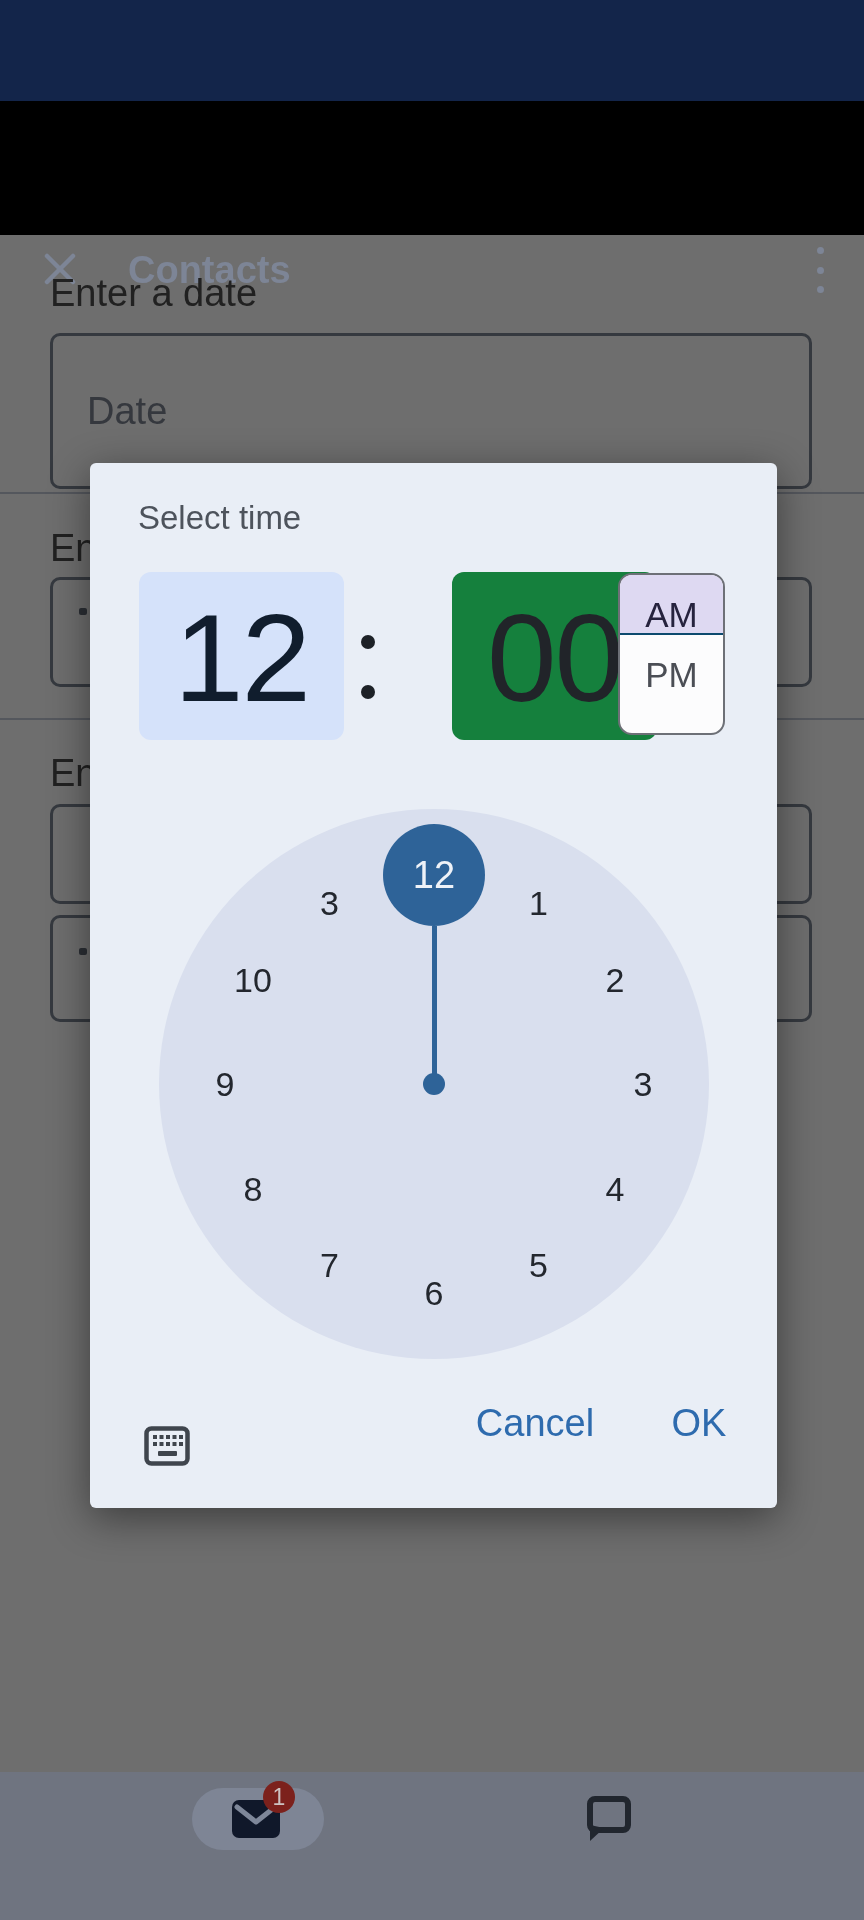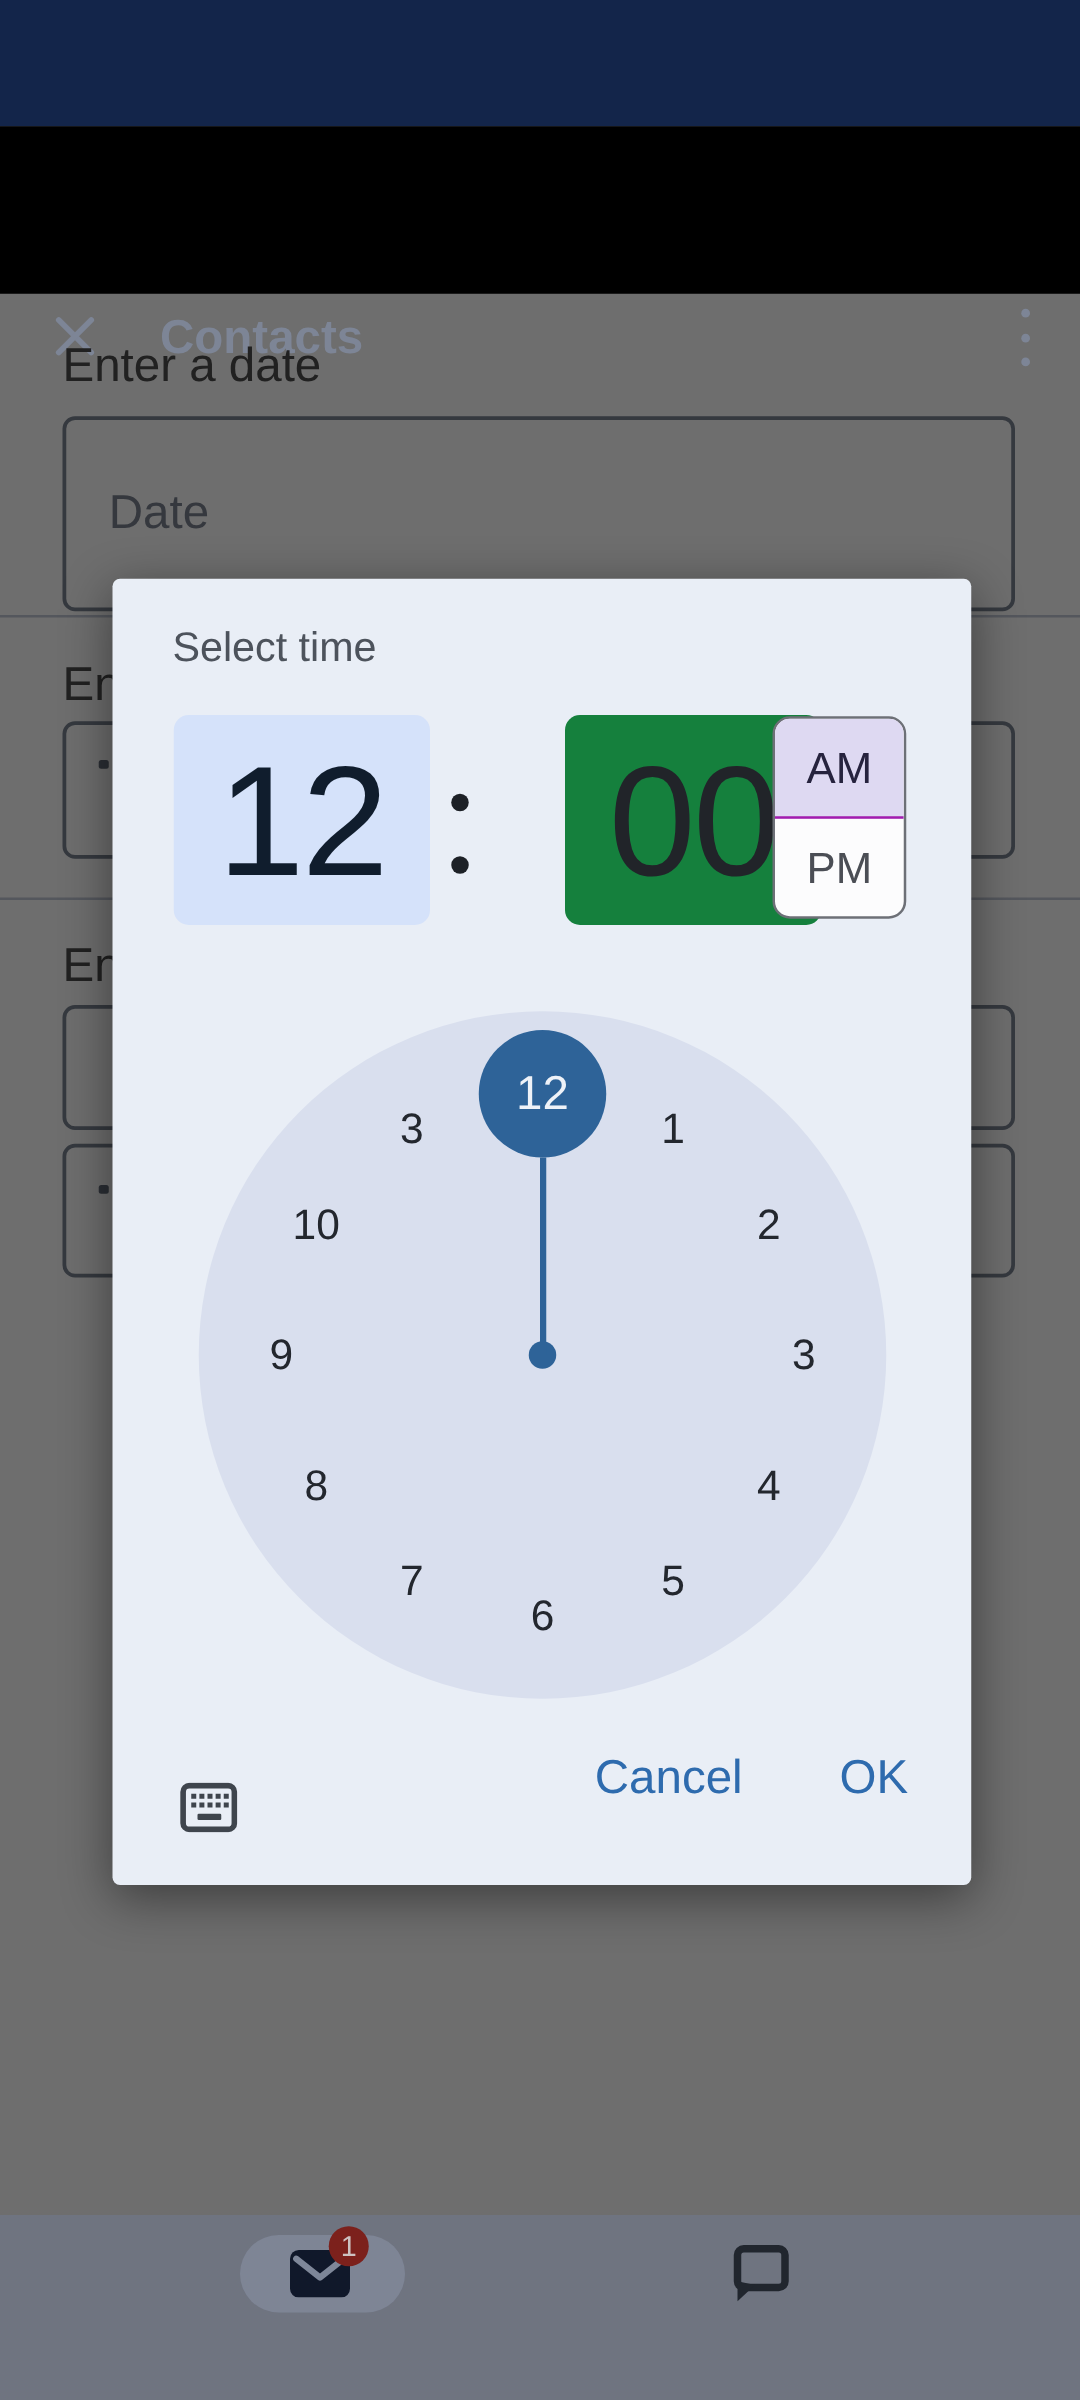--- a/index.html
+++ b/index.html
@@ -33,21 +33,21 @@
         line-height:172px;font-size:125px;letter-spacing:-2px;cursor:pointer;}
   .cell.hour{left:49px;background:#d5e2fa;color:#101d2d;}
   .cell.minute{left:318px;background:#15803d;color:#212429;margin-left:44px;}
   .colon{position:absolute;left:264px;top:172px;width:28px;height:64px;display:flex;flex-direction:column;
          justify-content:space-between;align-items:center;}
   .colon span{width:14px;height:14px;border-radius:50%;background:#1d2127;}
   .ampm{position:absolute;left:528px;top:110px;width:107px;height:162px;border:2px solid #6d7077;
         border-radius:14px;box-sizing:border-box;overflow:hidden;background:#fcfcfd;}
   .ampm .seg{width:100%;height:89px;text-align:center;line-height:79px;font-size:35px;font-weight:500;
         color:#4b4e55;cursor:pointer;box-sizing:border-box;}
-  .ampm .seg.am{border-bottom:2px solid #a21caf;height:80px;}
+  .ampm .seg.am{border-bottom:2px solid #0c4a6e;height:60px;}
   .ampm .seg.sel{background:#ded9f2;color:#26233e;}
   .clock-face{position:absolute;left:69px;top:346px;width:550px;height:550px;border-radius:50%;background:#d9dfee;}
   .clock-num{position:absolute;text-align:center;font-size:34px;color:#23272e;border-radius:50%;cursor:pointer;}
   .clock-num.selected{background:#2e6398;color:#eef2f8;font-size:38px;}
   .clock-hand{position:absolute;left:272.5px;bottom:275px;width:5px;height:158px;background:#2e6398;
               transform-origin:50% 100%;}
   .clock-dot{position:absolute;left:264px;top:264px;width:22px;height:22px;border-radius:50%;background:#2e6398;}
   .kbd-wrap{position:absolute;left:54px;top:963px;width:46px;height:40px;cursor:pointer;}
   .dlg-btn{position:absolute;top:960px;transform:translate(-50%,-50%);background:none;border:none;
            font-family:"Liberation Sans",sans-serif;font-size:38px;font-weight:500;color:#2e6bae;cursor:pointer;}

